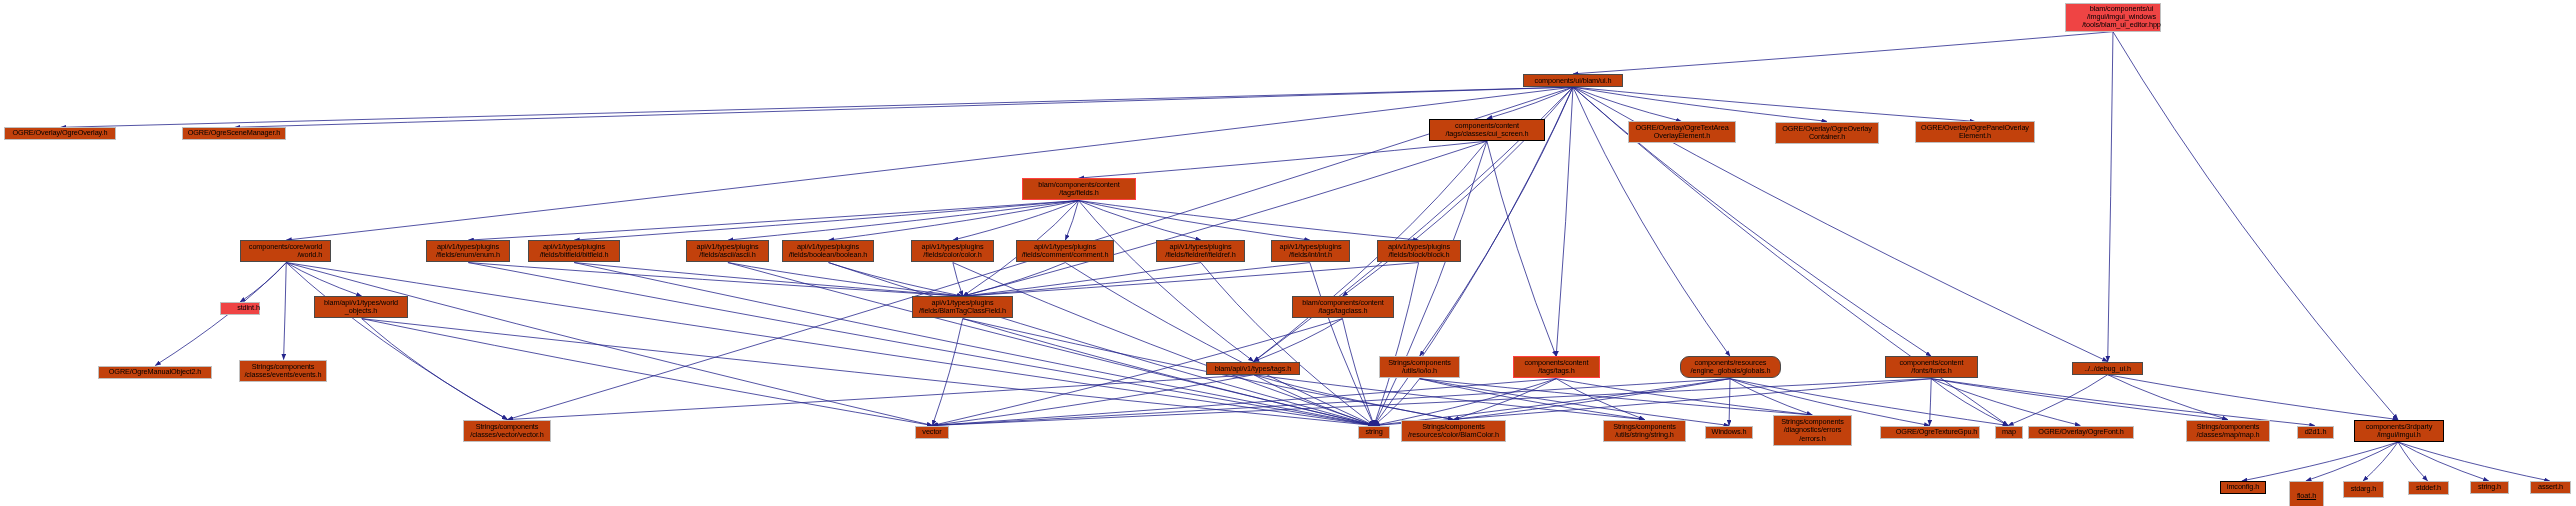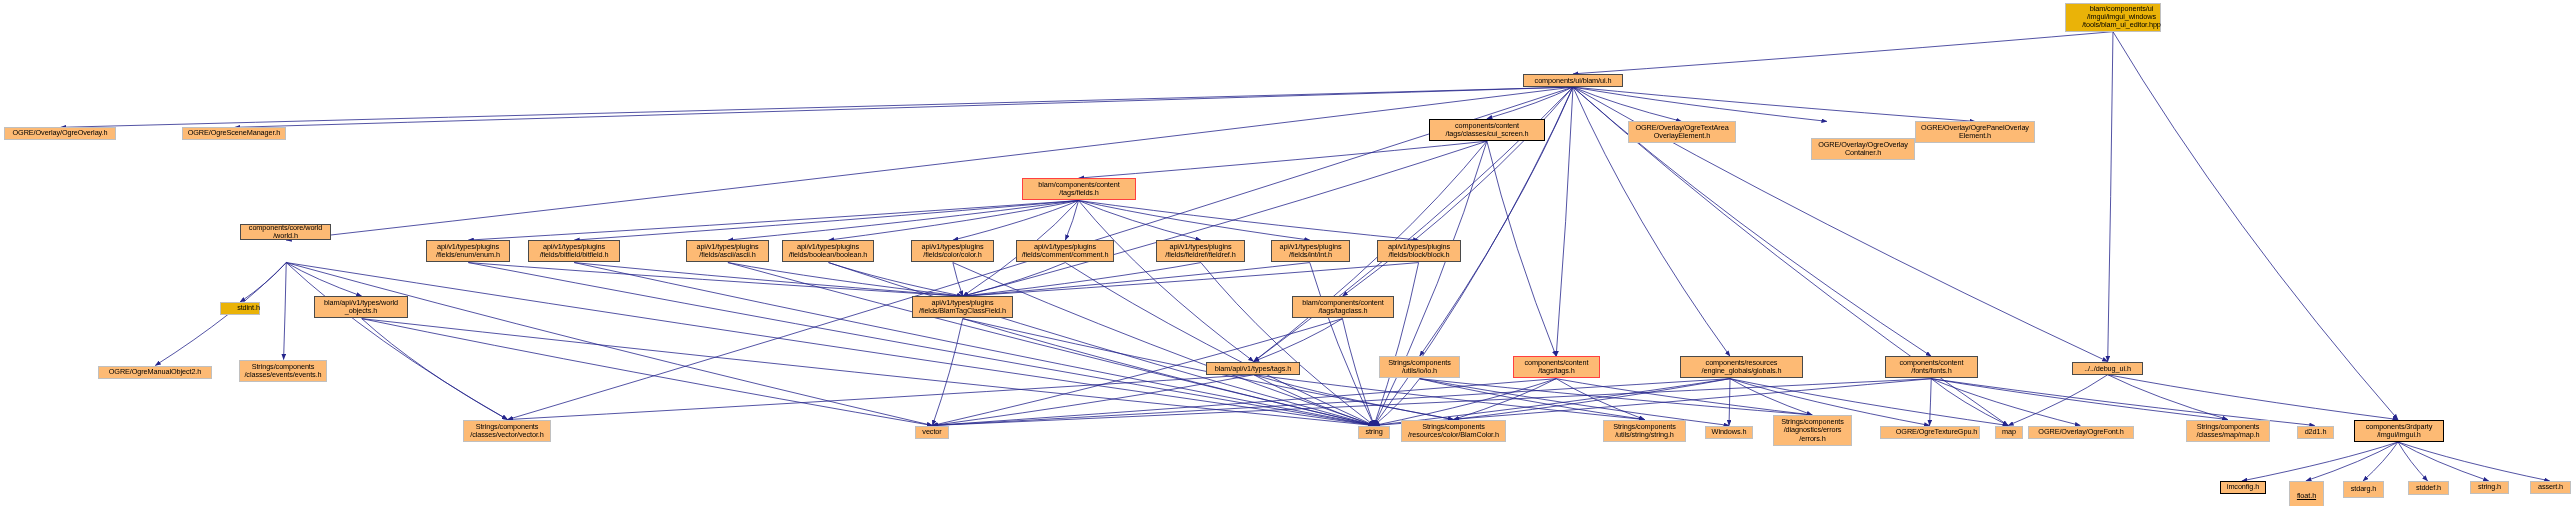--- a/index.html
+++ b/index.html
@@ -1,28 +1,28 @@
 <!DOCTYPE html>
 <html style="font-size:10.6px"><head>
 <meta charset="utf-8">
 <title>Include dependency graph</title>
 <style>
   html,body{margin:0;padding:0;background:#ffffff;}
   #canvas{position:relative;width:2576px;height:506px;background:#ffffff;
           font-family:"Liberation Sans","DejaVu Sans",sans-serif;overflow:hidden;}
   svg.edges{position:absolute;left:0;top:0;width:2576px;height:506px;pointer-events:none;}
   .node{position:absolute;box-sizing:border-box;display:flex;align-items:center;
-        justify-content:center;text-align:center;background:#fdba74;
+        justify-content:center;text-align:center;background:#c2410c;
         border:0.7px solid #c0c0c0;color:#000000;line-height:1.12;
         font-size:7.3px;letter-spacing:-0.1px;white-space:pre-line;
         padding:0.7px 2px;z-index:5;}
   .node.dark{border:0.7px solid #4a4a4a;}
   .node.darker{border:1.3px solid #000000;}
   .node.red{border:1.3px solid #ff4040;}
-  .node.grayfill{background:#eab308;border:0.7px solid #c0c0c0;padding-left:19px;}
+  .node.grayfill{background:#ef4444;border:0.7px solid #c0c0c0;padding-left:19px;}
 </style>
 </head>
 <body>
 
 <div id="canvas">
   <svg class="edges" id="edge-layer" viewBox="0 0 3903 767" width="2576" height="506">
     <defs>
       <marker id="arrow" markerWidth="9" markerHeight="7" refX="8.4" refY="3.5" orient="auto" markerUnits="userSpaceOnUse">
         <polygon points="0,0 9,3.5 0,7" fill="#25258c"></polygon>
       </marker>
@@ -141,27 +141,27 @@
       <div class="node dark grayfill" style="left: 2065px; top: 2.6px; width: 96px; height: 29px;">blam/components/ui
 /imgui/imgui_windows
 /tools/blam_ui_editor.hpp</div>
       <div class="node dark" style="left: 1523px; top: 74px; width: 100px; height: 13.2px;">components/ui/blam/ui.h</div>
       <div class="node " style="left: 4px; top: 127px; width: 112px; height: 12.5px;">OGRE/Overlay/OgreOverlay.h</div>
       <div class="node " style="left: 182px; top: 127px; width: 104px; height: 12.5px;">OGRE/OgreSceneManager.h</div>
       <div class="node darker" style="left: 1429px; top: 119px; width: 116px; height: 22.4px;">components/content
 /tags/classes/cui_screen.h</div>
       <div class="node " style="left: 1628px; top: 121px; width: 108px; height: 22px;">OGRE/Overlay/OgreTextArea
 OverlayElement.h</div>
-      <div class="node " style="left: 1775px; top: 138px; width: 104px; height: 22px; margin-left: 36px;">OGRE/Overlay/OgreOverlay
+      <div class="node " style="left: 1775px; top: 122px; width: 104px; height: 22px;">OGRE/Overlay/OgreOverlay
 Container.h</div>
       <div class="node " style="left: 1915px; top: 121px; width: 120px; height: 22px;">OGRE/Overlay/OgrePanelOverlay
 Element.h</div>
       <div class="node red" style="left: 1022px; top: 178px; width: 114px; height: 22.4px;">blam/components/content
 /tags/fields.h</div>
-      <div class="node dark" style="left: 240px; top: 224px; width: 91px; height: 16px;">components/core/world
+      <div class="node dark" style="left: 240px; top: 240px; width: 91px; height: 22px; text-align: right;">components/core/world
 /world.h</div>
       <div class="node dark" style="left: 426px; top: 240px; width: 84px; height: 22.4px;">api/v1/types/plugins
 /fields/enum/enum.h</div>
       <div class="node dark" style="left: 528px; top: 240px; width: 92px; height: 22.4px;">api/v1/types/plugins
 /fields/bitfield/bitfield.h</div>
       <div class="node dark" style="left: 686px; top: 240px; width: 83px; height: 22.4px;">api/v1/types/plugins
 /fields/ascii/ascii.h</div>
       <div class="node dark" style="left: 782px; top: 240px; width: 92px; height: 22.4px;">api/v1/types/plugins
 /fields/boolean/boolean.h</div>
       <div class="node dark" style="left: 911px; top: 240px; width: 83px; height: 22.4px;">api/v1/types/plugins
@@ -182,21 +182,21 @@
       <div class="node dark" style="left: 1292px; top: 296px; width: 102px; height: 22.4px;">blam/components/content
 /tags/tagclass.h</div>
       <div class="node " style="left: 98px; top: 366px; width: 114px; height: 12.5px;">OGRE/OgreManualObject2.h</div>
       <div class="node " style="left: 239px; top: 360px; width: 88px; height: 22.4px;">Strings/components
 /classes/events/events.h</div>
       <div class="node dark" style="left: 1206px; top: 362px; width: 94px; height: 13.2px;">blam/api/v1/types/tags.h</div>
       <div class="node " style="left: 1379px; top: 356px; width: 81px; height: 22.4px;">Strings/components
 /utils/io/io.h</div>
       <div class="node red" style="left: 1513px; top: 356px; width: 87px; height: 22.4px;">components/content
 /tags/tags.h</div>
-      <div class="node dark" style="left: 1680px; top: 356px; width: 123px; height: 22.4px;">components/resources
+      <div class="node dark" style="left: 1680px; top: 356px; width: 101px; height: 22.4px; border-radius: 9px;">components/resources
 /engine_globals/globals.h</div>
       <div class="node dark" style="left: 1885px; top: 356px; width: 93px; height: 22.4px;">components/content
 /fonts/fonts.h</div>
       <div class="node dark" style="left: 2072px; top: 362px; width: 71px; height: 13.2px;">../../debug_ui.h</div>
       <div class="node " style="left: 463px; top: 420px; width: 88px; height: 22.4px;">Strings/components
 /classes/vector/vector.h</div>
       <div class="node " style="left: 915px; top: 426px; width: 34px; height: 12.5px;">vector</div>
       <div class="node " style="left: 1358px; top: 426px; width: 32px; height: 12.5px;">string</div>
       <div class="node " style="left: 1401px; top: 420px; width: 105px; height: 22.4px;">Strings/components
 /resources/color/BlamColor.h</div>

